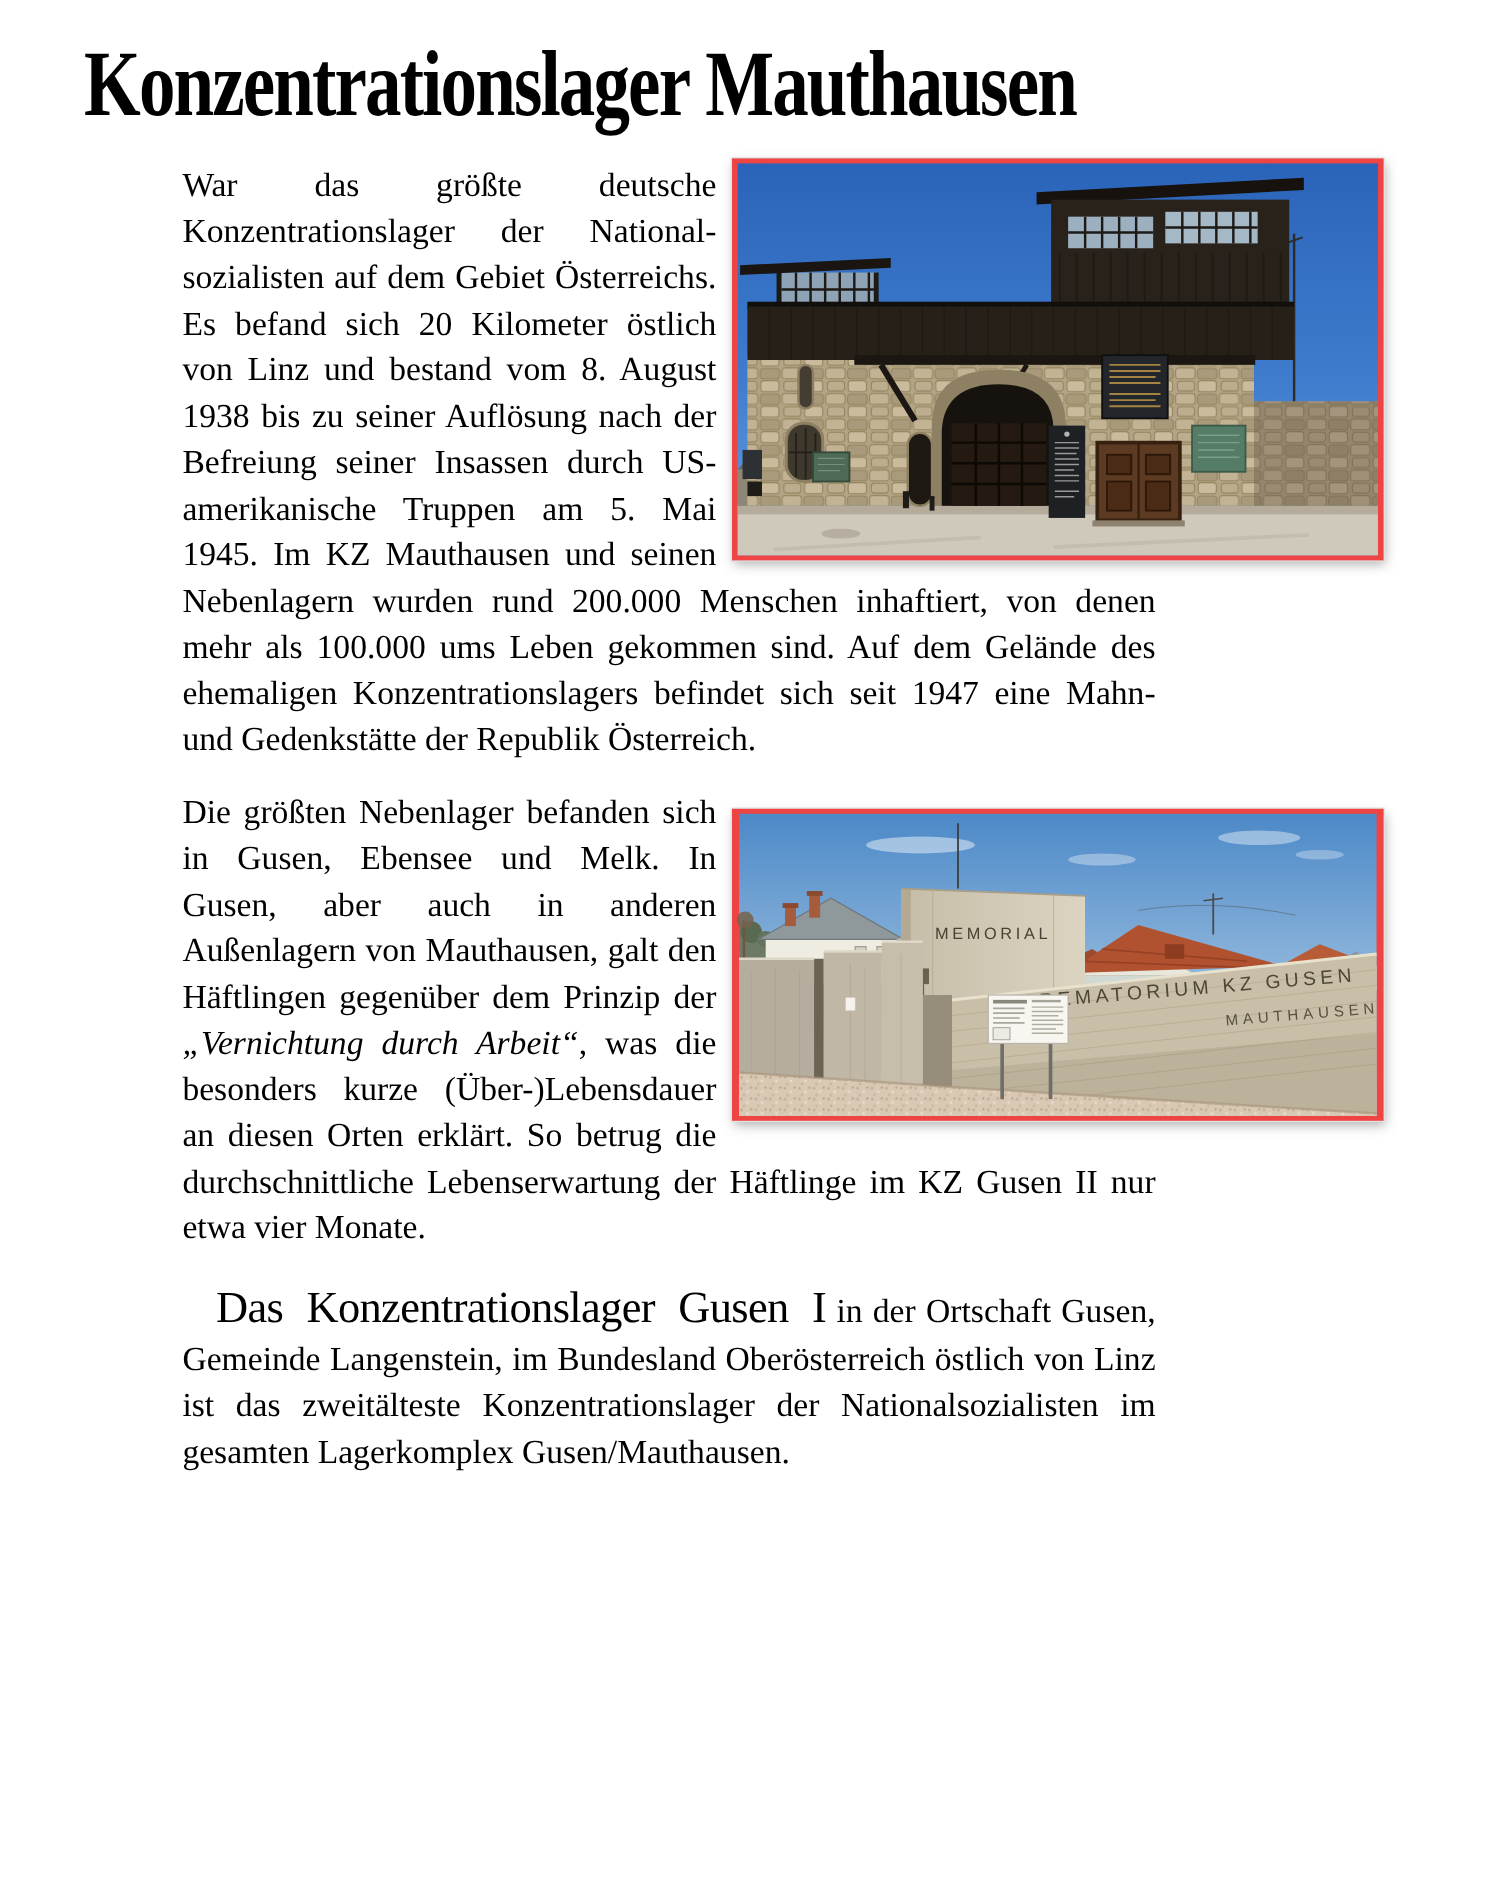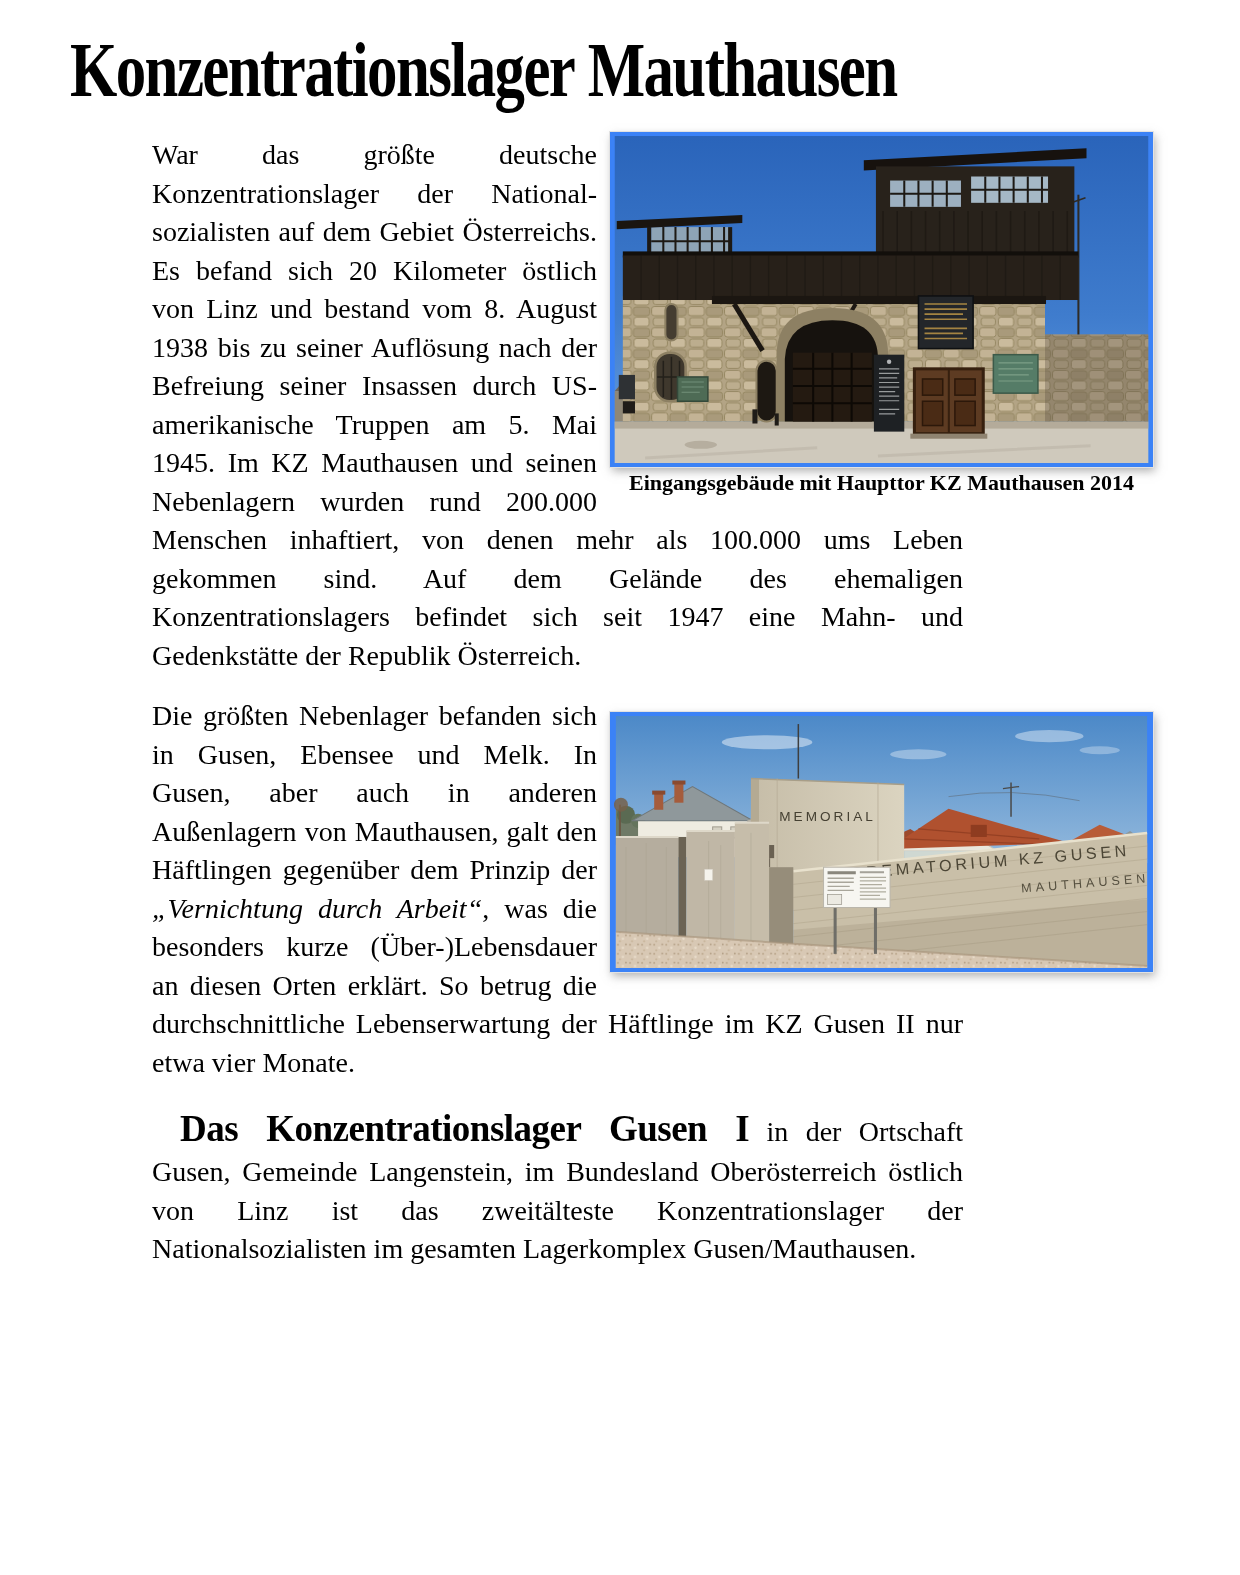--- a/index.html
+++ b/index.html
@@ -10,30 +10,30 @@
     font-size:78px;line-height:80px;font-weight:bold;
     letter-spacing:-2px;word-spacing:1px;white-space:nowrap;
     transform:scaleX(0.78);transform-origin:left center;
     font-family:"Liberation Serif",serif;
   }
   article.body{
     margin:26px 0 0 152px;width:811px;
     font-size:28px;line-height:38.5px;text-align:justify;
   }
   article.body p{margin:0 0 22px 0;text-indent:28px;}
-  .lead{font-size:37px;line-height:49px;font-weight:bold;word-spacing:9px;letter-spacing:-0.5px;}
+  .lead{font-size:37px;line-height:49px;font-weight:normal;word-spacing:9px;letter-spacing:-0.5px;}
   .it{font-style:italic;}
   figure.fig{
     float:right;width:543px;margin:0 -190px 4px 13px;
     text-indent:0;
   }
   figure.fig1{margin-top:-4px;}
   figure.fig2{margin-top:15px;}
   .photo-frame{
-    width:535px;background:#3b82f6;padding:4px;box-sizing:border-box;width:543px;
+    width:535px;background:#ef4444;padding:4px;box-sizing:border-box;width:543px;
     box-shadow:0 0 0 1px #e2e2e2, 2px 4px 9px rgba(110,110,110,.55);
   }
   .photo-frame svg{display:block;}
   figcaption{
     margin-top:3px;text-align:center;font-weight:bold;
     font-size:22px;line-height:26px;white-space:nowrap;text-indent:0;
   }
 </style>
 </head>
 <body>
@@ -143,21 +143,20 @@
               <rect x="336" y="262" width="20" height="24" fill="#4a2b15" stroke="#2c180a" stroke-width="1.5"></rect>
               <rect x="292" y="294" width="76" height="5" fill="#8f8370"></rect>
             </g>
             <rect x="374" y="216" width="44" height="38" fill="#557c67" stroke="#3c5a49" stroke-width="1.5"></rect>
             <path d="M379,224 H413 M379,230 H413 M379,236 H409 M379,242 H413" stroke="#86a890" stroke-width="1.2" opacity="0.8" fill="none"></path>
 
             <rect x="136" y="270" width="5" height="14" fill="#1f1c18"></rect>
             <rect x="158" y="274" width="4" height="12" fill="#1f1c18"></rect>
           </svg>
         </div>
-        <figcaption>Eingangsgebäude mit Haupttor KZ Mauthausen 2014</figcaption>
       </figure>
       <span>War das größte deutsche Konzentrationslager der National-sozialisten auf dem Gebiet Österreichs. Es befand sich 20 Kilometer östlich von Linz und bestand vom 8. August 1938 bis zu seiner Auflösung nach der Befreiung seiner Insassen durch US-amerikanische Truppen am 5. Mai 1945. Im KZ Mauthausen und seinen Nebenlagern wurden rund 200.000 Menschen inhaftiert, von denen mehr als 100.000 ums Leben gekommen sind. Auf dem Gelände des ehemaligen Konzentrationslagers befindet sich seit 1947 eine Mahn- und Gedenkstätte der Republik Österreich.</span>
     <p></p>
 
     <p>
       </p><figure class="fig fig2">
         <div class="photo-frame">
 
           <svg width="535" height="252" viewBox="0 0 527 250" xmlns="http://www.w3.org/2000/svg">
             <defs>

